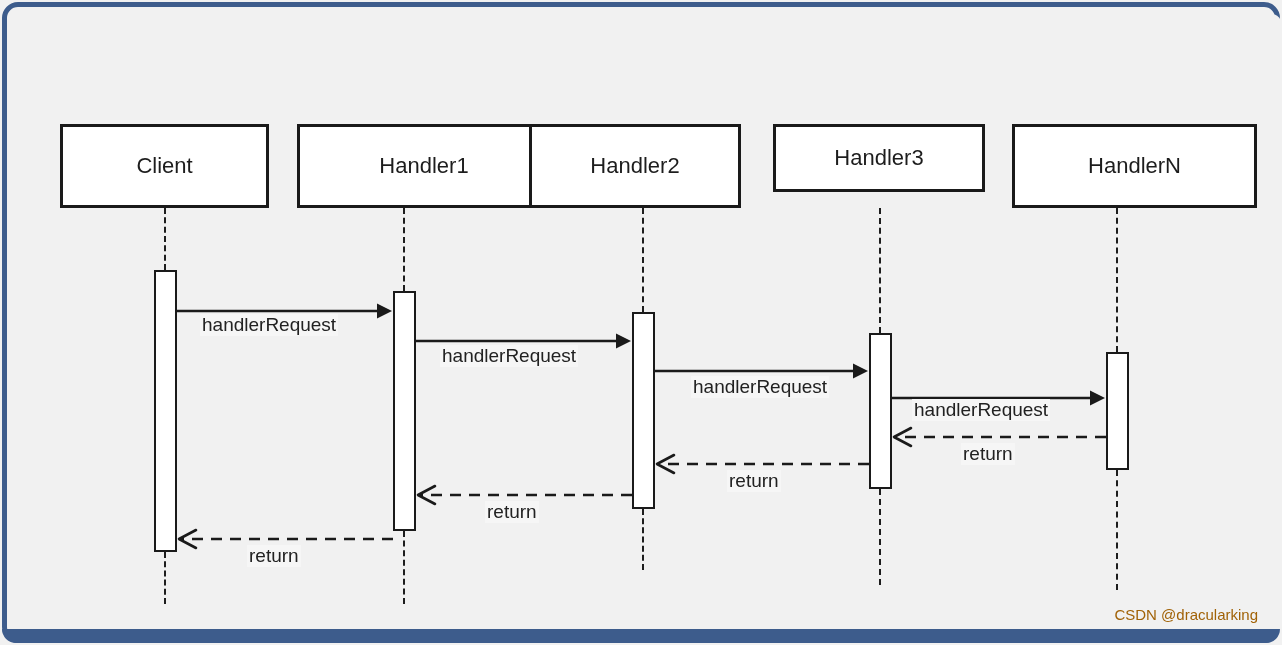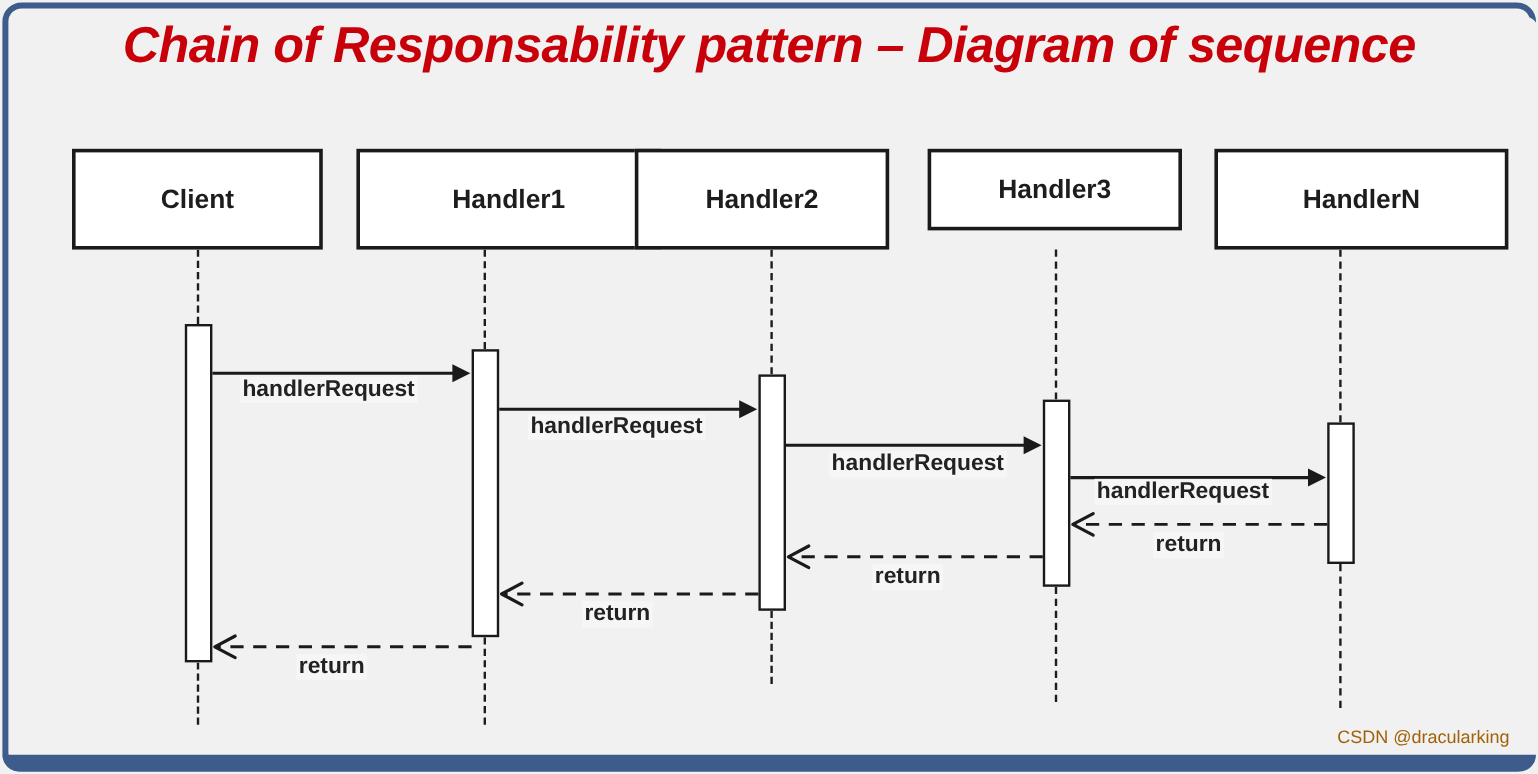--- a/index.html
+++ b/index.html
@@ -65,21 +65,20 @@
     color: #c8000a;
     white-space: nowrap;
   }
   
   #canvas {
     position: absolute;
     left: 0;
     top: 0;
     width: 1282px;
     height: 645px;
-    font-weight: bold;
   }
   .lifeline-box {
     position: absolute;
     box-sizing: border-box;
     background: #ffffff;
     border: 3px solid #1a1a1a;
     display: flex;
     align-items: center;
     justify-content: center;
     font-size: 22px;
@@ -124,21 +123,20 @@
 </style>
 </head>
 <body>
 
 <div id="slide">
 
   <div id="frame">
     <div id="frame-inner"></div>
   </div>
 
-  <div id="title">Chain of Responsability pattern – Diagram of sequence</div>
 
   <div id="canvas">
       <div class="lifeline-dash" style="left: 164px; top: 208px; height: 62px;"></div>
       <div class="lifeline-dash" style="left: 164px; top: 552px; height: 52px;"></div>
       <div class="lifeline-dash" style="left: 403px; top: 208px; height: 83px;"></div>
       <div class="lifeline-dash" style="left: 403px; top: 531px; height: 73px;"></div>
       <div class="lifeline-dash" style="left: 642px; top: 208px; height: 104px;"></div>
       <div class="lifeline-dash" style="left: 642px; top: 509px; height: 61px;"></div>
       <div class="lifeline-dash" style="left: 879px; top: 208px; height: 125px;"></div>
       <div class="lifeline-dash" style="left: 879px; top: 489px; height: 96px;"></div>

